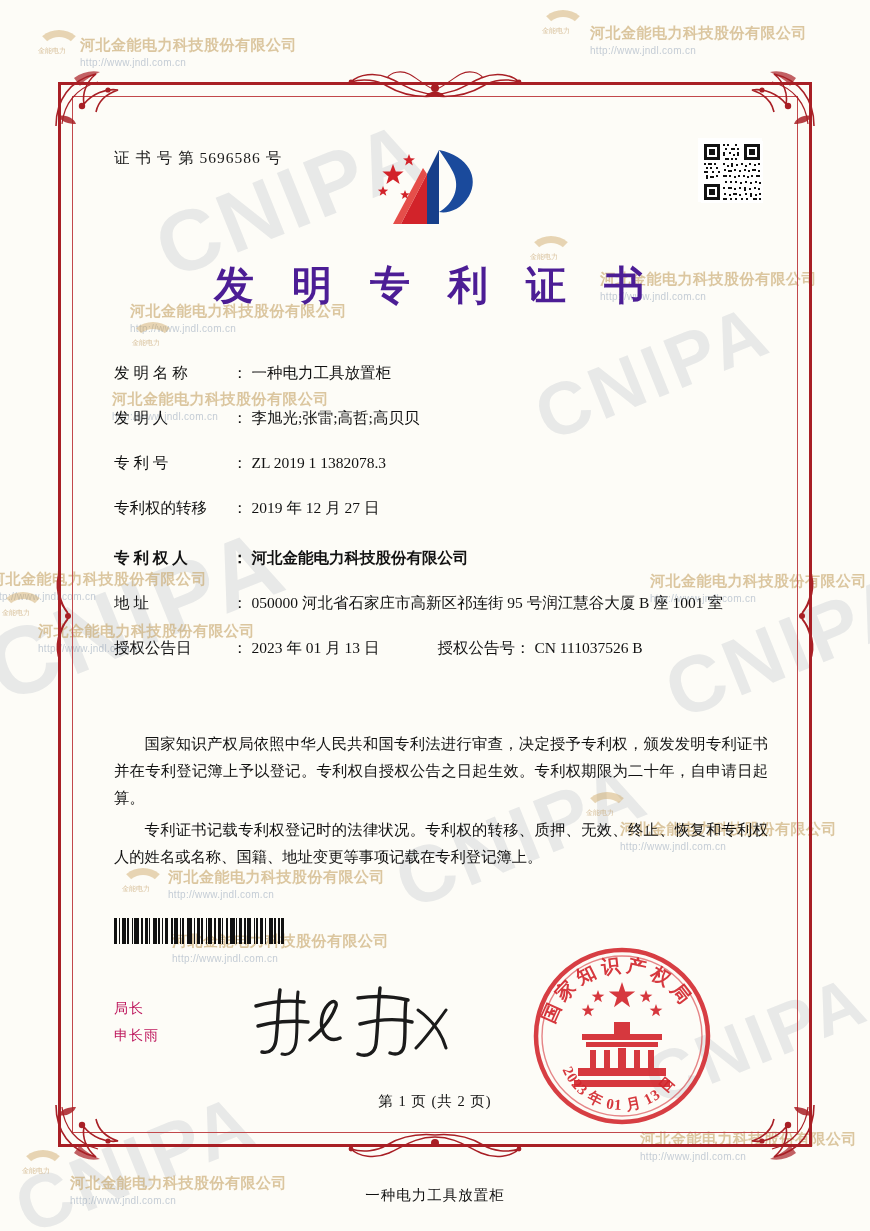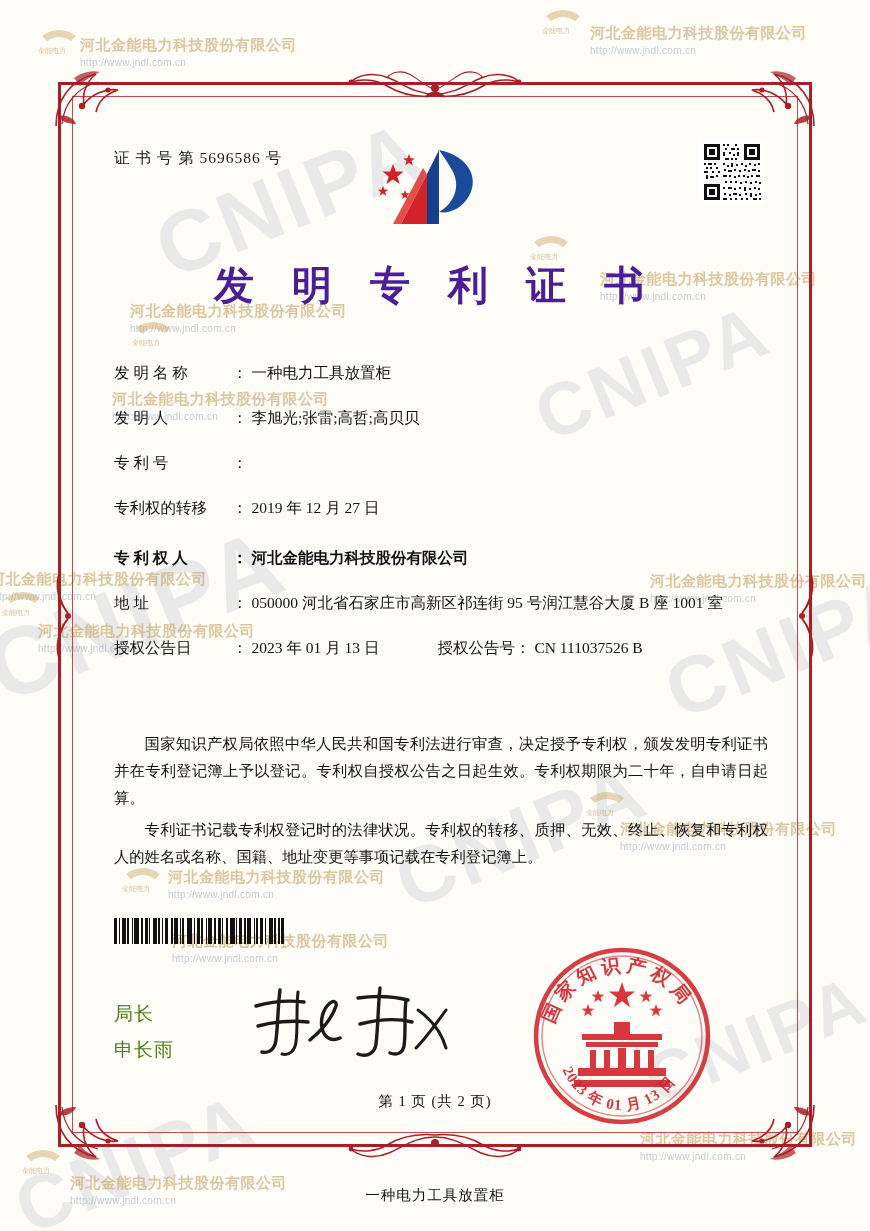--- a/index.html
+++ b/index.html
@@ -142,21 +142,21 @@
   .paras p { margin:0 0 4px 0; text-indent: 2em; }
 
   .barcode {
     position:absolute; left:42px; top:822px; width:232px; height:26px;
     display:flex; align-items:stretch; overflow:hidden;
   }
   .barcode i { display:block; height:100%; background:#111; }
 
   .sig-block {
     position:absolute; left:42px; top:900px;
-    font-size:19px; line-height:1.9; color:#4d7c0f; letter-spacing:1px;
+    font-size:14px; line-height:1.9; color:#be185d; letter-spacing:1px;
   }
   .signature {
     position:absolute; left:168px; top:884px;
     width:230px; height:86px;
   }
   .signature svg { display:block; }
 
   .seal {
     position:absolute; right:82px; top:846px; width:188px; height:188px;
   }
@@ -482,20 +482,21 @@
       <span class="fval">一种电力工具放置柜</span>
     </div>
     <div class="frow">
       <span class="flabel">发 明 人</span>
       <span class="fcolon">：</span>
       <span class="fval">李旭光;张雷;高哲;高贝贝</span>
     </div>
     <div class="frow">
       <span class="flabel">专 利 号</span>
       <span class="fcolon">：</span>
+      <span class="fval">ZL 2019 1 1382078.3</span>
     </div>
     <div class="frow">
       <span class="flabel nospread">专利权的转移</span>
       <span class="fcolon">：</span>
       <span class="fval">2019 年 12 月 27 日</span>
     </div>
     <div class="frow" style="margin-top:26px;font-weight:bold;">
       <span class="flabel">专 利 权 人</span>
       <span class="fcolon">：</span>
       <span class="fval">河北金能电力科技股份有限公司</span>

